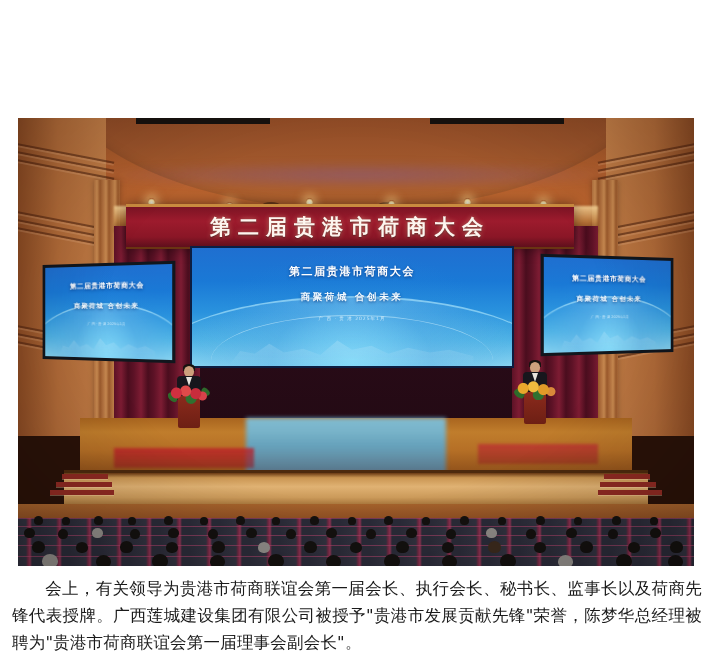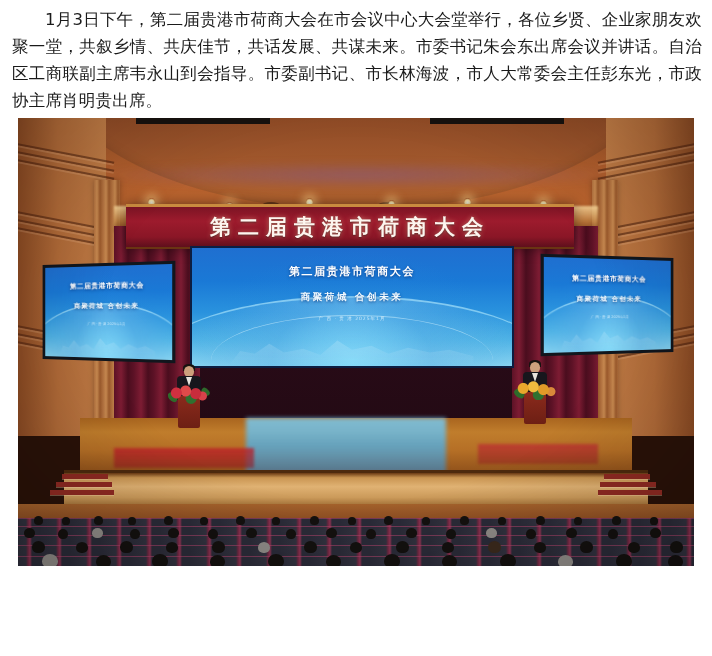--- a/index.html
+++ b/index.html
@@ -426,21 +426,20 @@
     pointer-events: none;
     background:
       radial-gradient(ellipse at 50% 45%, rgba(0,0,0,0) 52%, rgba(0,0,0,0.20) 100%);
   }
 </style>
 </head>
 <body>
 
 <div class="page">
 
-  <div class="article-text para-top"><span class="indent"></span><span>1月3日下午，第二届贵港市荷商大会在市会议中心大会堂举行，各位乡贤、企业家朋友欢聚一堂，共叙乡情、共庆佳节，共话发展、共谋未来。市委书记朱会东出席会议并讲话。自治区工商联副主席韦永山到会指导。市委副书记、市长林海波，市人大常委会主任彭东光，市政协主席肖明贵出席。</span></div>
 
   <div class="photo">
 
     <div class="ceiling">
       <div class="ceiling-vault"></div>
       <div class="ceiling-haze"></div>
       <div class="screen-black-top stl1"></div>
       <div class="screen-black-top stl2"></div>
     </div>
 
@@ -635,14 +634,15 @@
         <div class="head" style="left:482px; top:50px; width:16px; height:14px;"></div>
         <div class="head grey" style="left:540px; top:51px; width:15px; height:13px;"></div>
         <div class="head" style="left:598px; top:50px; width:16px; height:14px;"></div>
         <div class="head" style="left:650px; top:51px; width:15px; height:13px;"></div>
       </div>
     </div>
 
     <div class="photo-vignette"></div>
   </div>
 
+  <div class="article-text para-bottom"><span class="indent"></span><span>会上，有关领导为贵港市荷商联谊会第一届会长、执行会长、秘书长、监事长以及荷商先锋代表授牌。广西莲城建设集团有限公司被授予"贵港市发展贡献先锋"荣誉，陈梦华总经理被聘为"贵港市荷商联谊会第一届理事会副会长"。</span></div>
 
 </div>
 
 </body></html>

